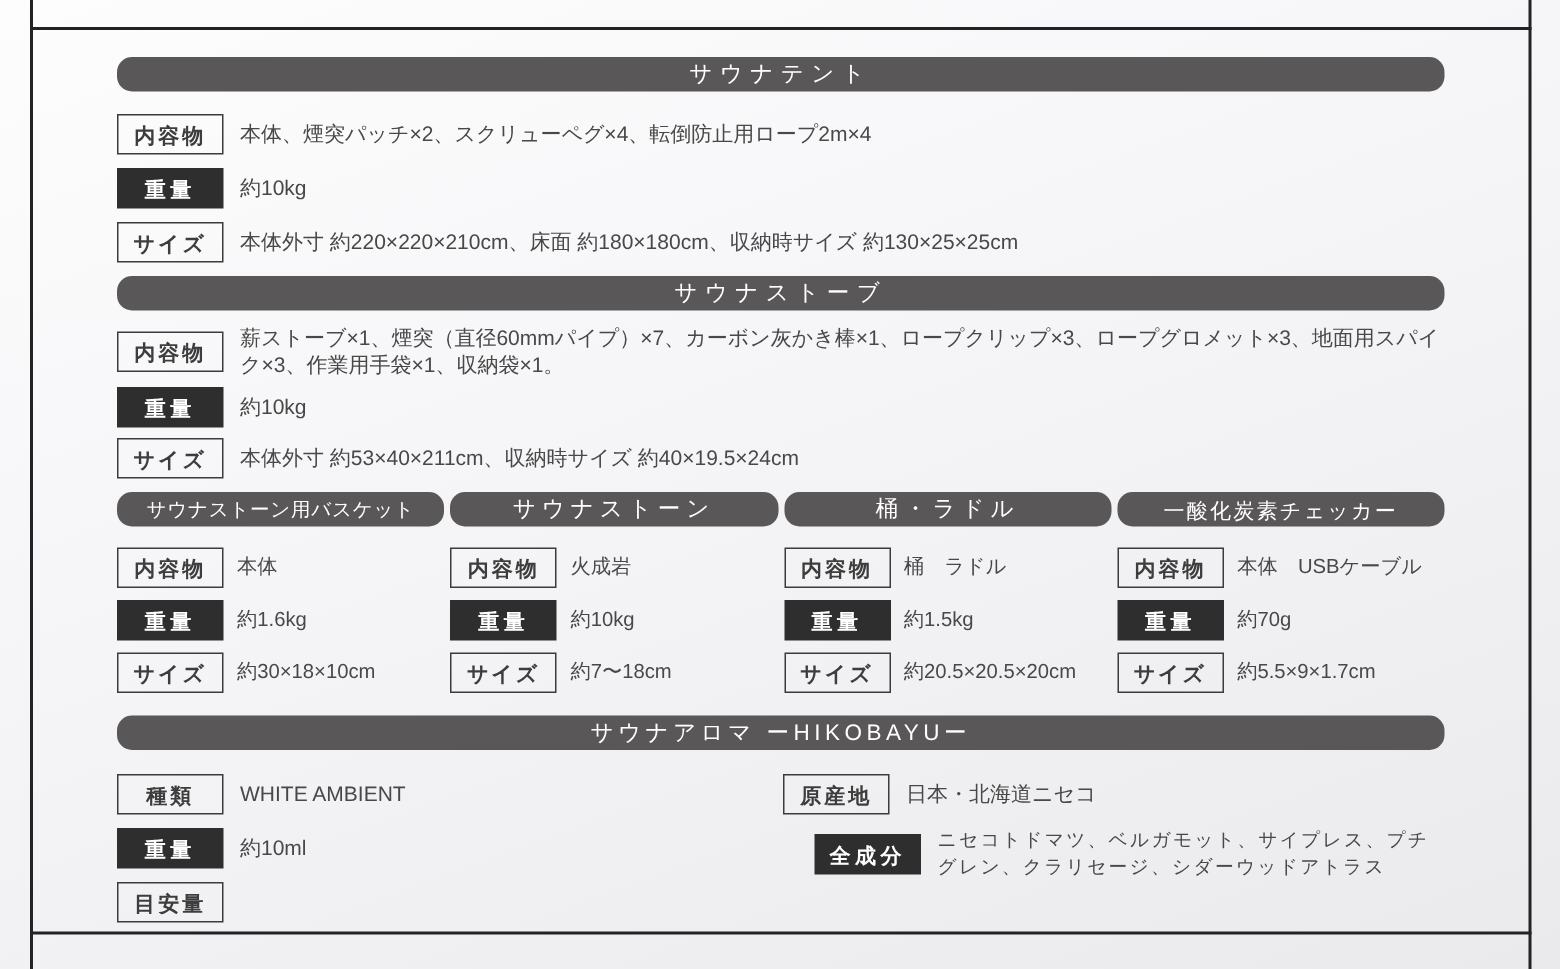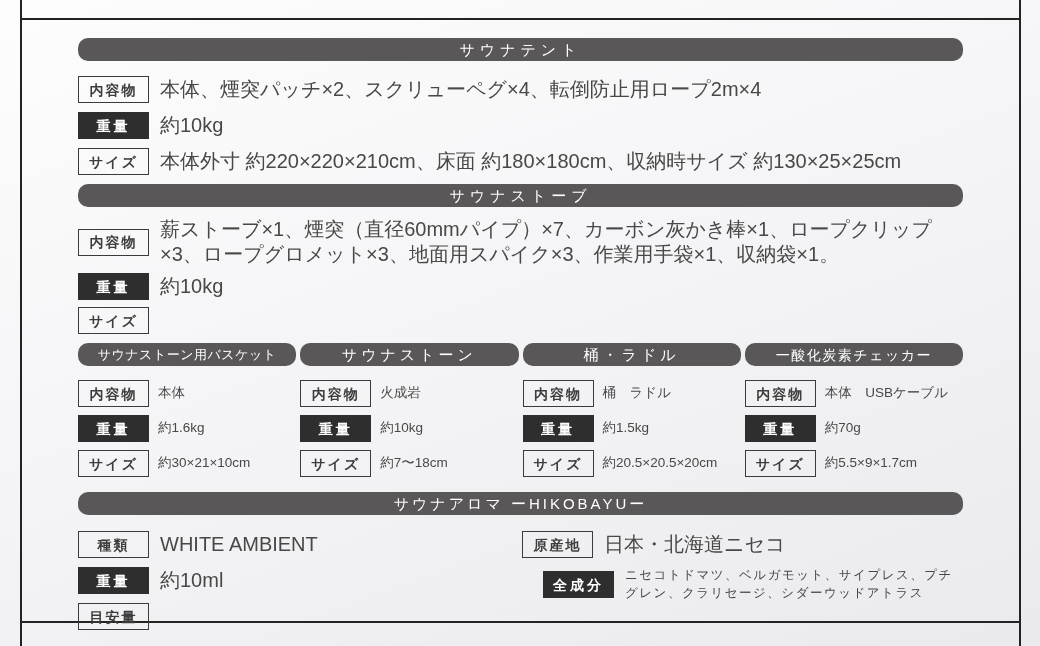--- a/index.html
+++ b/index.html
@@ -25,21 +25,21 @@
   .bar.condensed{font-size:13px;letter-spacing:0.5px;}
 
   .row{display:flex;align-items:center;margin-bottom:9px;}
   .tag{
     flex:0 0 71px;width:71px;height:27px;box-sizing:border-box;
     display:flex;align-items:center;justify-content:center;
     font-size:14px;letter-spacing:2px;margin-right:11px;line-height:1;font-weight:bold;
   }
   .tag.outline{border:1px solid #3b3b3b;color:#3d3d3d;background:transparent;}
   .tag.dark{background:#2e2e2e;color:#ffffff;letter-spacing:3px;font-weight:bold;}
-  .val{font-size:20px;color:#484848;line-height:1.25;}
+  .val{font-size:14px;color:#484848;line-height:1.25;}
 
   .sec-tent .bar{margin-bottom:15px;}
   .sec-stove{margin-top:0;}
   .sec-stove .bar{margin-bottom:10px;}
   .sec-stove .row-multiline{margin-bottom:6px;}
   .sec-stove .row-multiline .val{max-width:800px;}
   .sec-stove .row-weight{margin-bottom:7px;}
 
   .grid{
     display:grid;grid-template-columns:repeat(4,1fr);column-gap:4px;
@@ -91,40 +91,41 @@
       <div class="row row-multiline">
         <span class="tag outline">内容物</span>
         <span class="val">薪ストーブ×1、煙突（直径60mmパイプ）×7、カーボン灰かき棒×1、ロープクリップ×3、ロープグロメット×3、地面用スパイク×3、作業用手袋×1、収納袋×1。</span>
       </div>
       <div class="row row-weight">
         <span class="tag dark">重量</span>
         <span class="val">約10kg</span>
       </div>
       <div class="row">
         <span class="tag outline">サイズ</span>
+        <span class="val">本体外寸 約53×40×211cm、収納時サイズ 約40×19.5×24cm</span>
       </div>
     </section>
 
     <div class="grid">
 
       <section>
         <div class="bar condensed">
           <span>サウナストーン用バスケット</span>
         </div>
         <div class="row">
           <span class="tag outline">内容物</span>
           <span class="val">本体</span>
         </div>
         <div class="row">
           <span class="tag dark">重量</span>
           <span class="val">約1.6kg</span>
         </div>
         <div class="row">
           <span class="tag outline">サイズ</span>
-          <span class="val">約30×21×10cm</span>
+          <span class="val">約30×18×10cm</span>
         </div>
       </section>
 
       <section>
         <div class="bar ls4">
           <span>サウナストーン</span>
         </div>
         <div class="row">
           <span class="tag outline">内容物</span>
           <span class="val">火成岩</span>

